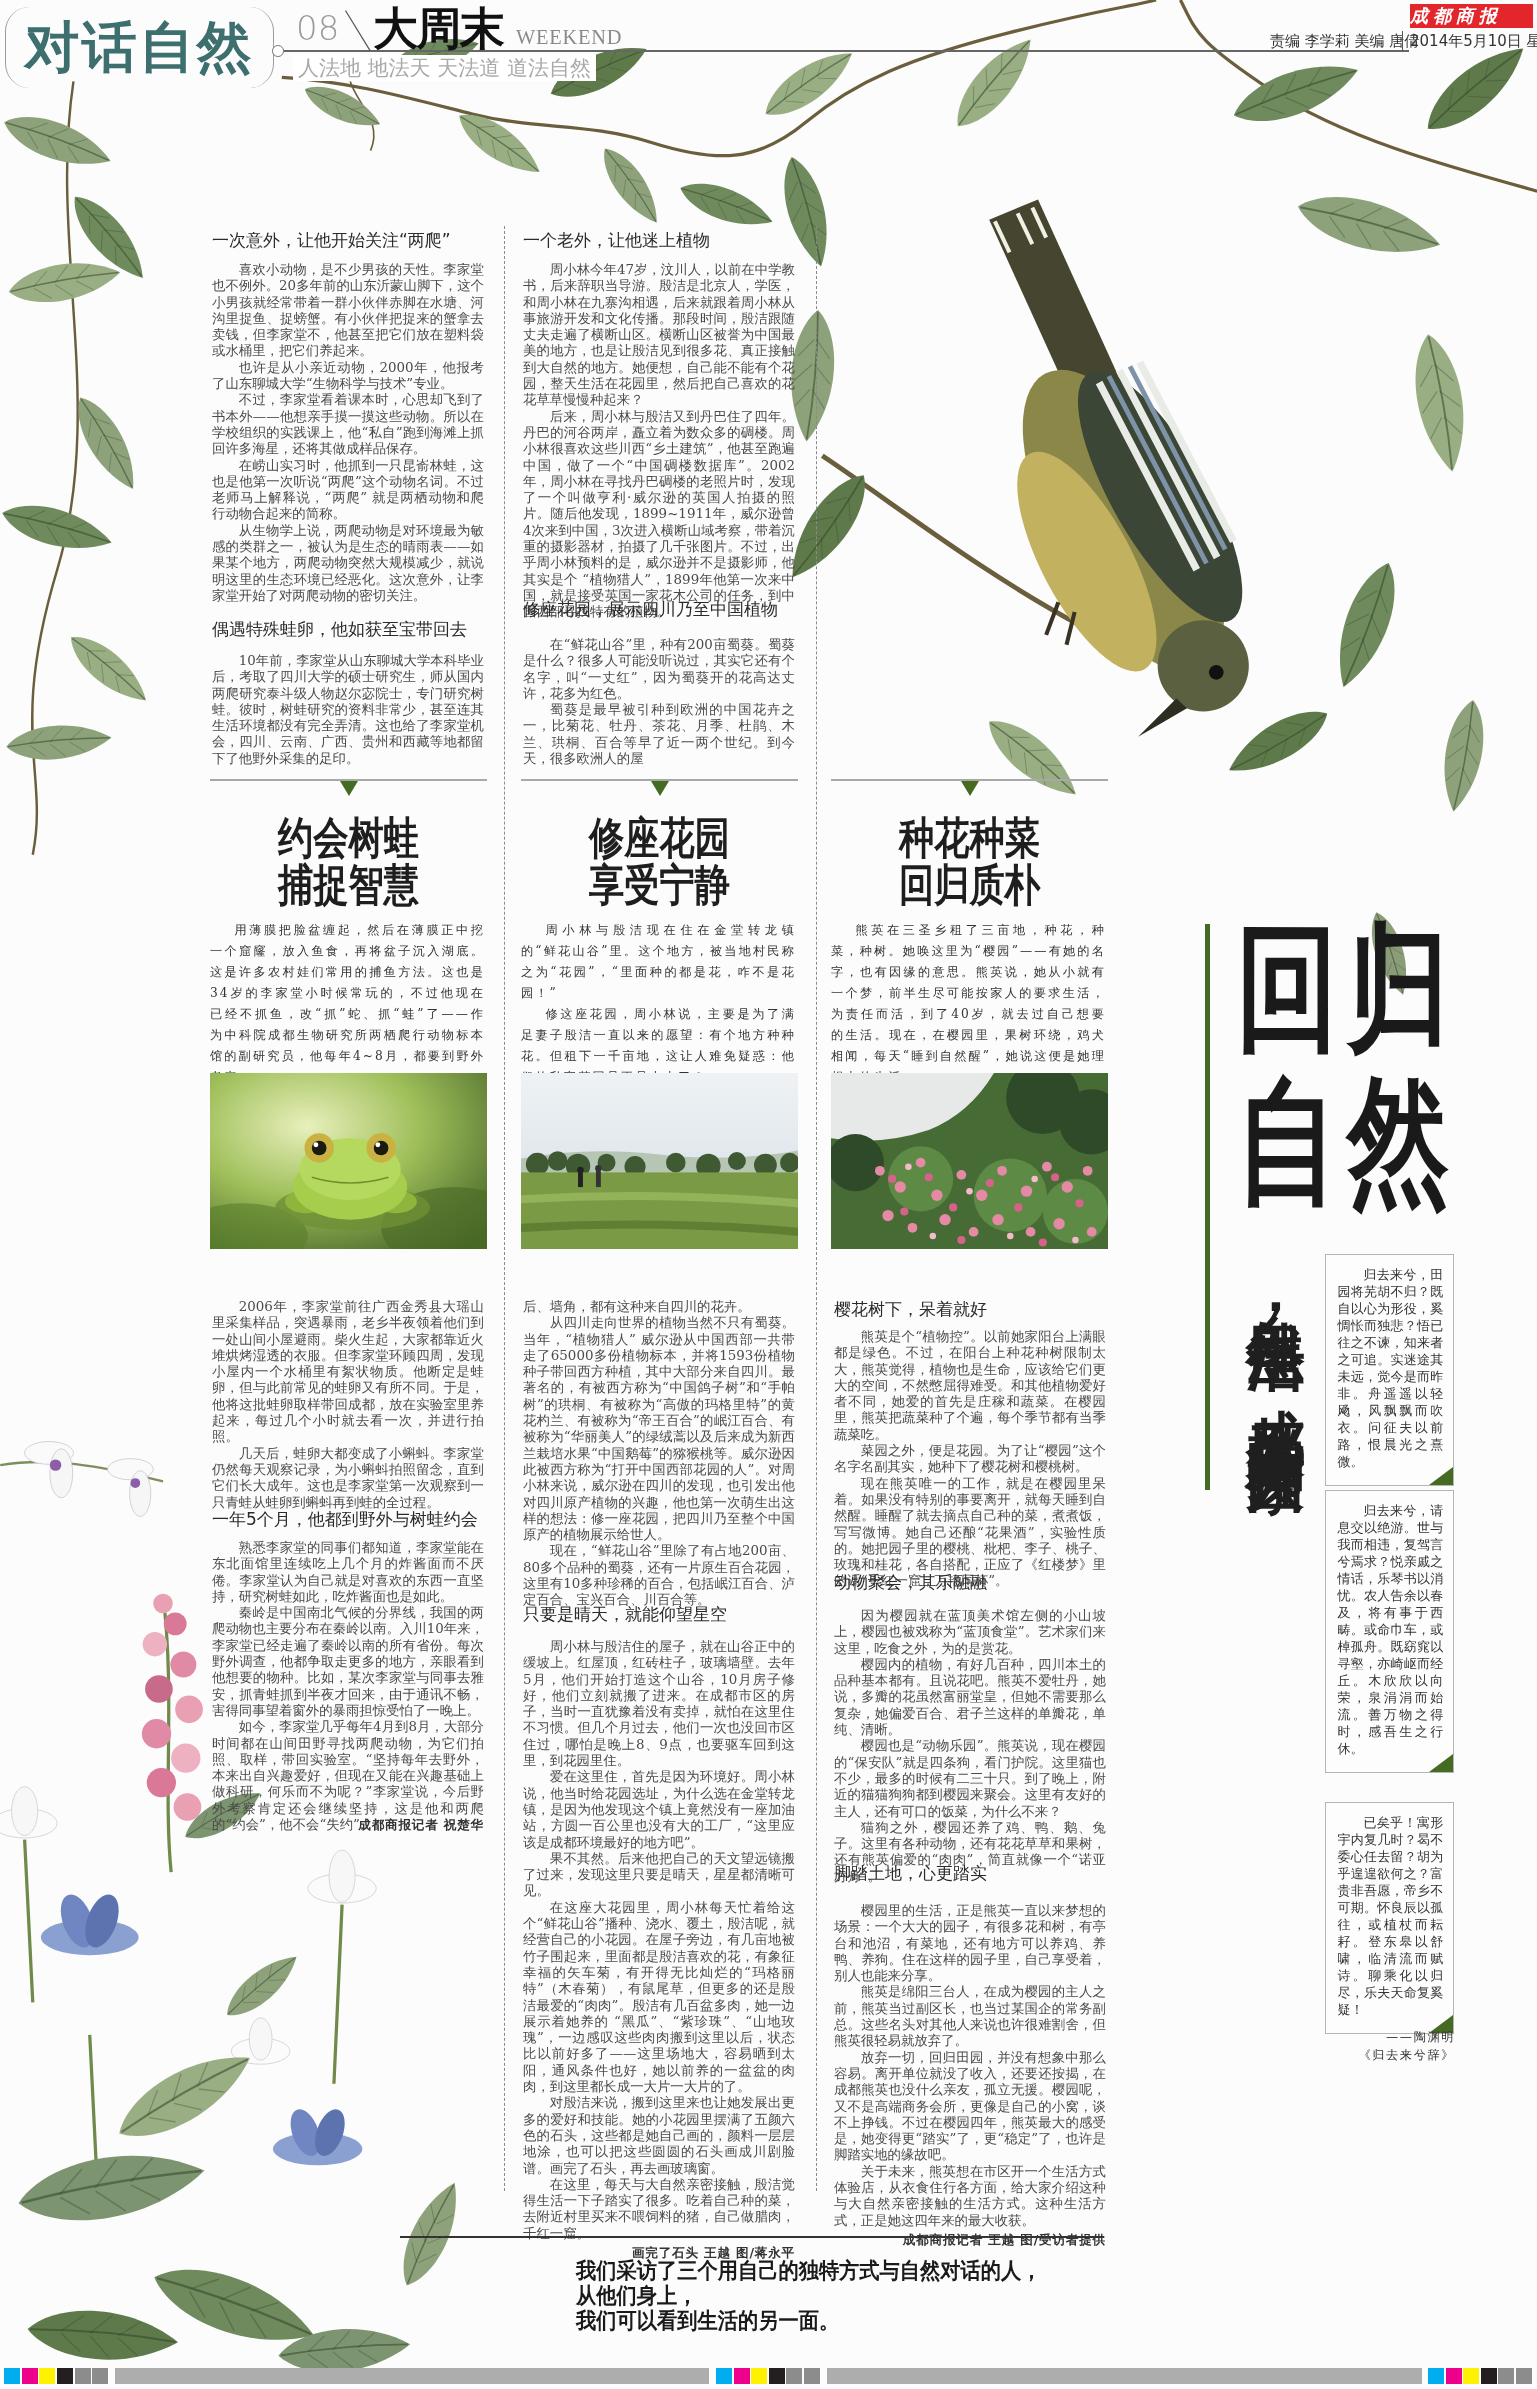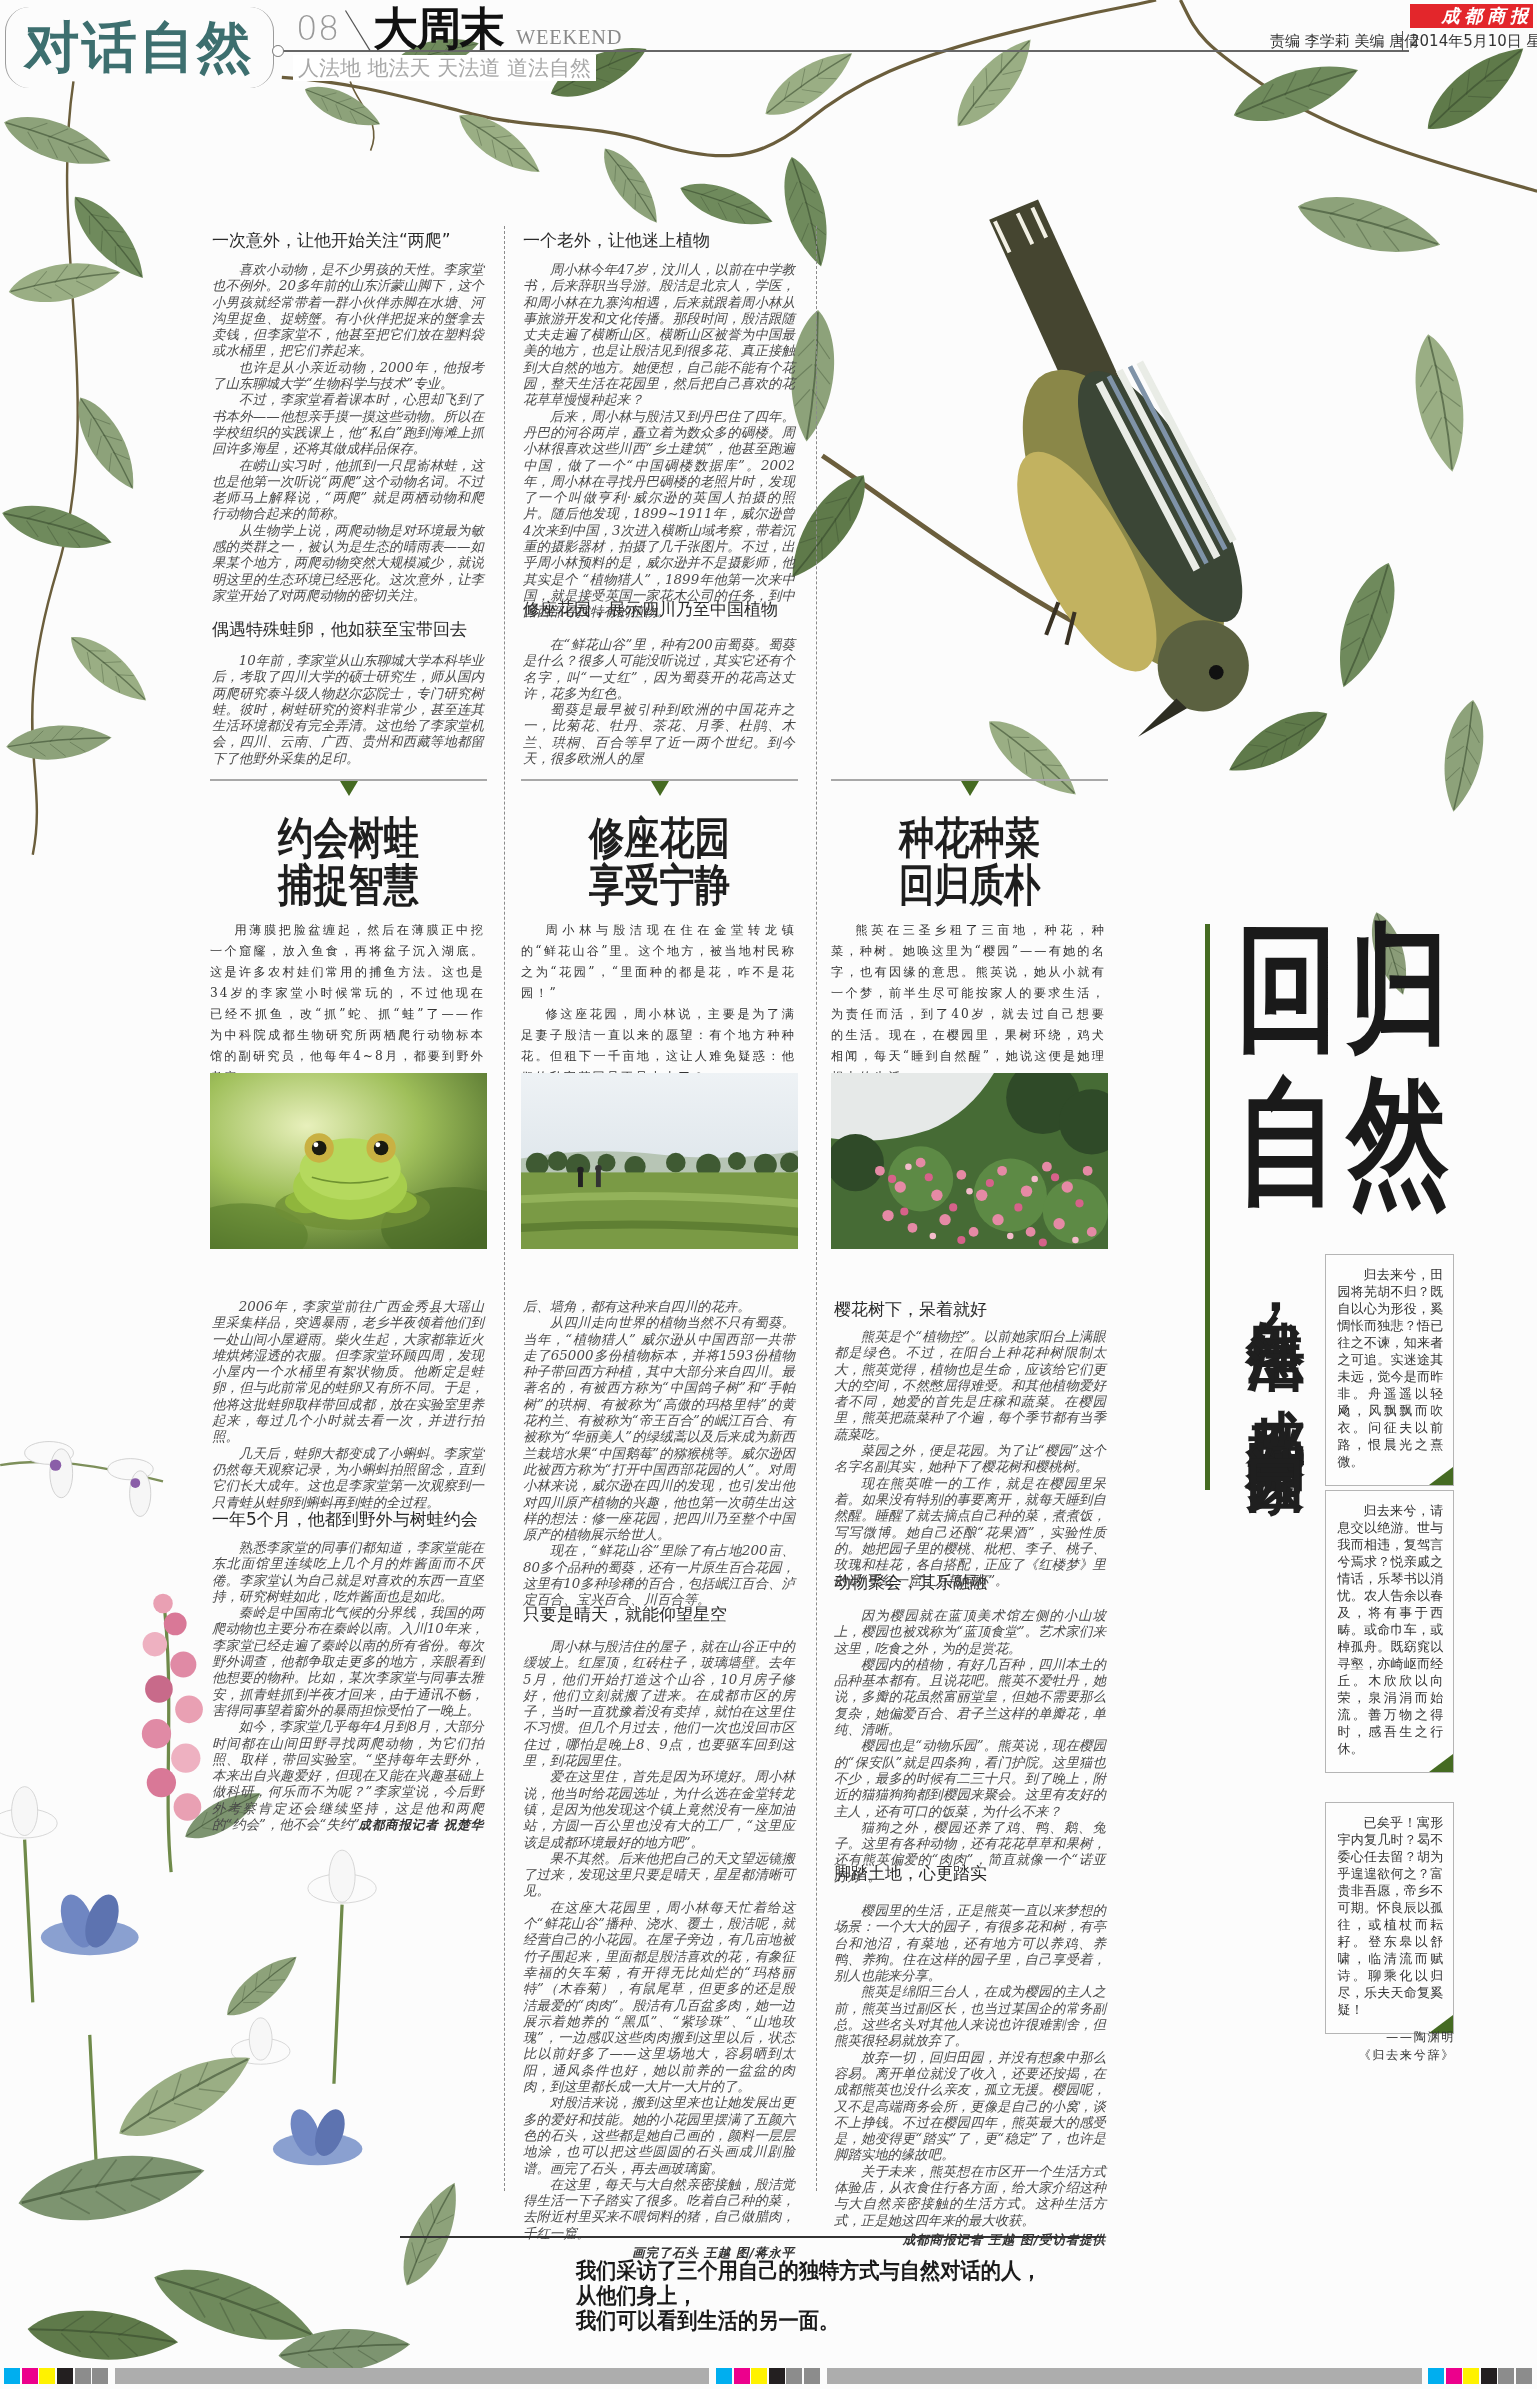--- a/index.html
+++ b/index.html
@@ -21,31 +21,31 @@
   .hdr-line { position:absolute; left:282px; top:50px; width:1127px; height:1.6px; background:#666; z-index:2; }
   .hdr-page { position:absolute; left:296px; top:9.8px; font-size:34px; line-height:37px; color:#9a9a9a;
     font-family:"DejaVu Sans","Liberation Sans",sans-serif; font-weight:300; z-index:3; }
   .hdr-brand { position:absolute; left:373px; top:4.9px; font-size:45px; line-height:47px; color:#111; font-weight:bold;
     font-family:"DejaVu Sans","Liberation Sans",sans-serif; letter-spacing:-1.6px; z-index:3; }
   .hdr-brand-en { position:absolute; left:516px; top:26px; font-size:20.4px; line-height:23px; color:#8a8a8a;
     font-family:"Liberation Serif","DejaVu Serif",serif; letter-spacing:0.8px; z-index:3; }
   .hdr-motto { position:absolute; left:293px; top:55px; font-size:21px; line-height:26px; color:#a9a9a9;
     background:#fff; padding:0 4.9px; font-family:"DejaVu Sans","Liberation Sans",sans-serif; z-index:3; }
   .hdr-paper { position:absolute; left:1410px; top:4.1px; width:123px; height:23.6px; background:#e3262b; color:#fff;
-    font-size:18px; line-height:23.6px; text-align:right; font-weight:bold; font-style:italic; letter-spacing:4.9px;
+    font-size:18px; line-height:23.6px; text-align:left; font-weight:bold; font-style:italic; letter-spacing:4.9px;
     font-family:"DejaVu Serif","Liberation Serif",serif; z-index:3; }
   .hdr-meta { position:absolute; top:33px; font-size:15px; line-height:16.3px; color:#333;
     font-family:"DejaVu Sans","Liberation Sans",sans-serif; z-index:3; white-space:nowrap;text-align:center; }
   .hdr-sep { position:absolute; left:1402px; top:31px; width:0.8px; height:19.5px; background:#555; z-index:3; }
 
   
   .sub-h { position:absolute; z-index:2; font-family:"DejaVu Sans","Liberation Sans",sans-serif;
     font-size:17px; line-height:21px; color:#2a2a2a; white-space:nowrap; }
   .col-text { position:absolute; z-index:2; width:272px; font-size:13.4px; line-height:16.3px; color:#4a4a4a;
-    text-align:justify; font-family:"DejaVu Serif","Liberation Serif",serif;font-style:italic; }
+    text-align:justify; font-family:"DejaVu Serif","Liberation Serif",serif; }
   .col-text p { margin:0; text-indent:2em; }
   .col-text p.cont { text-indent:0; }
   .byline { text-align:right; font-family:"DejaVu Sans","Liberation Sans",sans-serif; font-weight:bold;
     font-size:12.6px; line-height:16.3px; color:#333; letter-spacing:0.8px; margin-top:3.3px; }
   .byline.inline { margin-top:-16.3px; }
 
   .dash-sep { position:absolute; top:226px; height:1965px; width:0; border-left:0.8px dashed #8a8a8a; z-index:1; }
 
   .divider { position:absolute; top:779px; width:277px; height:2.4px; background:#a8a8a8; z-index:2; }
   .divider .tri { position:absolute; left:130px; top:1.6px; width:0; height:0;

